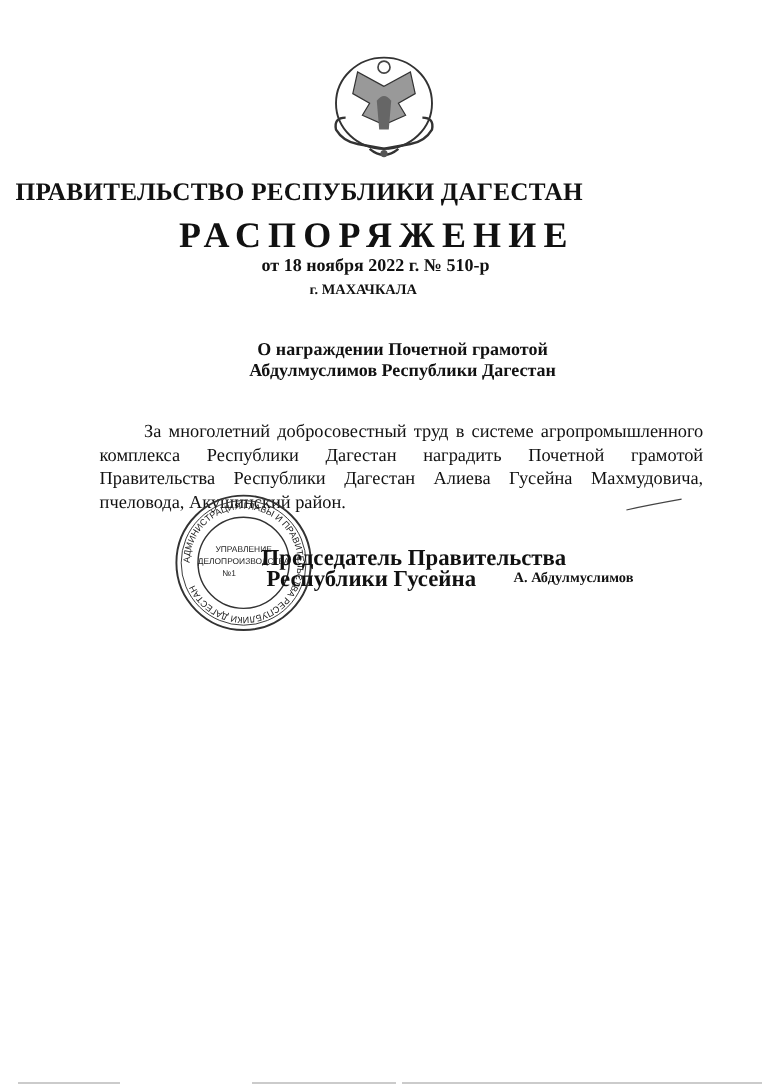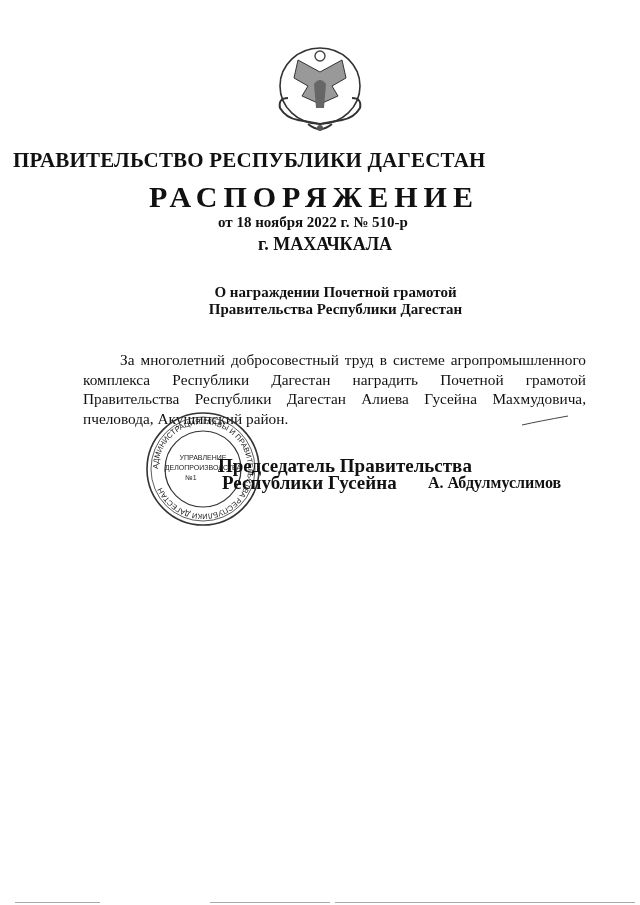--- a/index.html
+++ b/index.html
@@ -4,30 +4,30 @@
 <style>
   html, body { margin:0; padding:0; }
   body { width:640px; height:905px; background:#ffffff; position:relative; overflow:hidden;
          font-family:"Liberation Serif","DejaVu Serif",serif; color:#111; }
   .emblem { position:absolute; left:268px; top:38px; width:104px; height:100px; }
   .gov { position:absolute; left:0; width:640px; top:148px; text-align:left;
          font-weight:bold; font-size:21px; letter-spacing:0.2px;padding-left:13px; }
   .title { position:absolute; left:0; width:556px; top:180px; text-align:center;
            font-weight:bold; font-size:30px; letter-spacing:6px;margin-left:36px; }
   .date { position:absolute; left:218px; top:214px; font-weight:bold; font-size:15px; }
-  .city { position:absolute; left:258px; top:234px; font-weight:bold; font-size:18px; }
+  .city { position:absolute; left:258px; top:234px; font-weight:bold; font-size:12px; }
   .subject { position:absolute; left:0; width:591px; top:284px; text-align:center;
              font-weight:bold; font-size:15px; line-height:17px; }
   .subject div { margin-left:80px; }
   .body { position:absolute; left:83px; top:350px; width:503px; font-size:15.3px; line-height:19.5px;
           text-align:justify; }
   .body p { margin:0; text-indent:37px; }
   .sign-title { position:absolute; left:218px; top:457px; font-weight:bold; font-size:19px; line-height:17px; }
   .sign-title div:nth-child(2) { margin-left:4px; }
-  .sign-name { position:absolute; left:428px; top:474px; font-weight:bold; font-size:16px; }
+  .sign-name { position:absolute; left:428px; top:474px; font-weight:bold; font-size:12px; }
   .stamp { position:absolute; left:143px; top:410px; width:120px; height:118px; }
   .stroke { position:absolute; left:520px; top:415px; width:50px; height:12px; }
   .footer-lines { position:absolute; left:0; top:902px; width:640px; height:2px; }
   .footer-lines span { position:absolute; top:0; height:1px; background:#aaa; }
 </style>
 </head>
 <body>
 
 <svg class="emblem" viewBox="0 0 104 100">
   <ellipse cx="52" cy="48" rx="40" ry="38" fill="none" stroke="#333" stroke-width="1.6"></ellipse>
@@ -39,21 +39,21 @@
   <circle cx="52" cy="90" r="3" fill="#555"></circle>
 </svg>
 
 <div class="gov">ПРАВИТЕЛЬСТВО РЕСПУБЛИКИ ДАГЕСТАН</div>
 <div class="title">РАСПОРЯЖЕНИЕ</div>
 <div class="date">от 18 ноября 2022 г. № 510-р</div>
 <div class="city">г. МАХАЧКАЛА</div>
 
 <div class="subject">
   <div>О награждении Почетной грамотой</div>
-  <div>Правительства Республики Дагестан</div>
+  <div>Абдулмуслимов Республики Дагестан</div>
 </div>
 
 <div class="body">
   <p>За многолетний добросовестный труд в системе агропромышленного комплекса Республики Дагестан наградить Почетной грамотой Правительства Республики Дагестан Алиева Гусейна Махмудовича, пчеловода, Акушинский район.</p>
 </div>
 
 <svg class="stamp" viewBox="0 0 120 118">
   <circle cx="60" cy="59" r="56" fill="none" stroke="#333" stroke-width="1.6"></circle>
   <circle cx="60" cy="59" r="52" fill="none" stroke="#333" stroke-width="0.8"></circle>
   <circle cx="60" cy="59" r="38" fill="none" stroke="#333" stroke-width="1.2"></circle>

